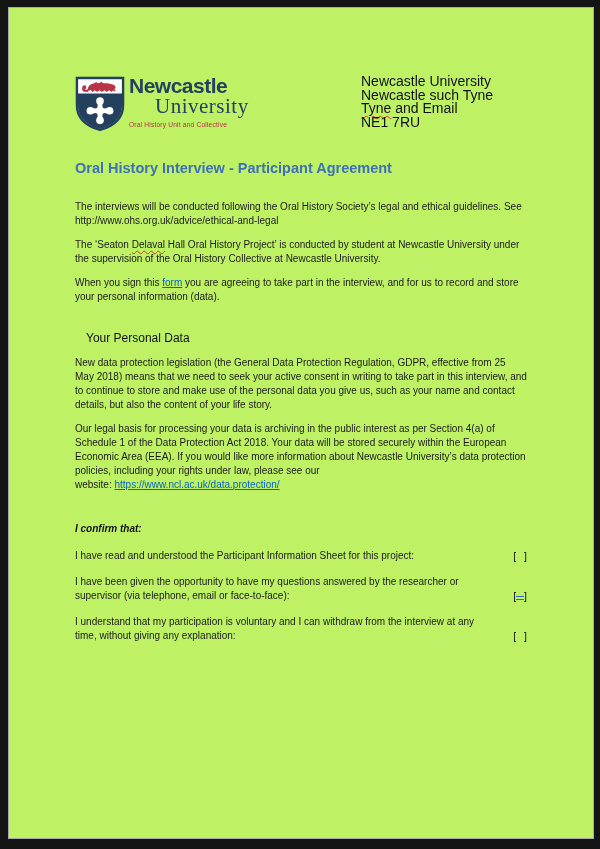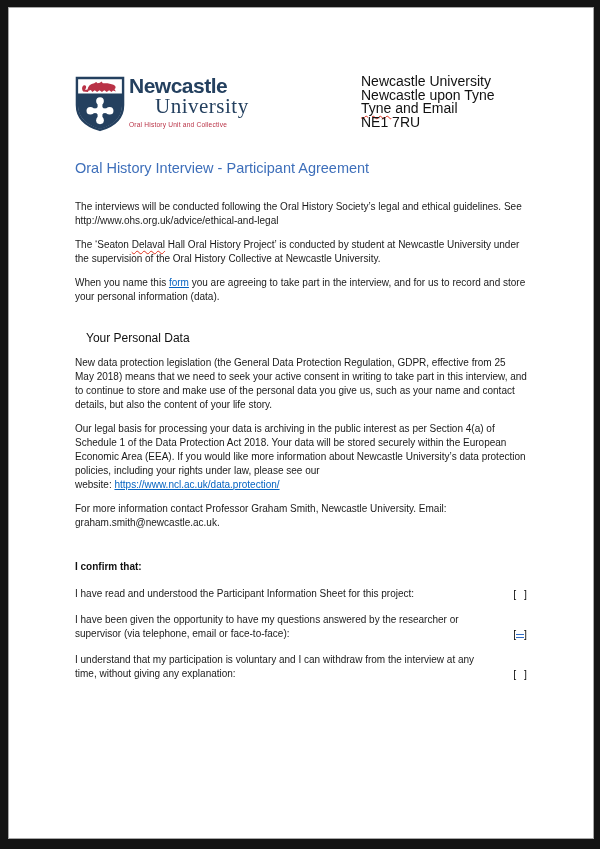--- a/index.html
+++ b/index.html
@@ -4,61 +4,62 @@
 <style>
   html,body{margin:0;padding:0;}
   body{
     width:600px;height:849px;position:relative;
     background:#141414;
     font-family:"Liberation Sans",sans-serif;
     -webkit-font-smoothing:antialiased;
   }
   .page{
     position:absolute;left:8px;top:7px;right:6px;bottom:10px;
-    background:#ffffff;border:1px solid #a8a8a8;box-sizing:border-box;
+    background:#bef264;border:1px solid #a8a8a8;box-sizing:border-box;
     padding:67px 66px 0 66px;
     color:#1a1a1a;
     font-size:10px;line-height:14px;
   }
   
   .doc-header{display:flex;justify-content:space-between;align-items:flex-start;}
   .logo{display:flex;align-items:flex-start;}
   .logo svg{display:block;}
   .logo-text{margin-left:4px;padding-top:1px;}
   .logo-name1{
     font-size:21px;line-height:20px;font-weight:bold;color:#24405f;letter-spacing:-0.5px;
   }
   .logo-name2{
     font-family:"Liberation Serif",serif;font-size:21px;line-height:20px;color:#24405f;letter-spacing:0.5px;margin-left:26px;
   }
   .logo-sub{font-size:6.6px;line-height:8px;color:#b93246;margin-top:5px;letter-spacing:0.2px;}
   .address{width:166px;font-size:14px;line-height:13.5px;color:#111;}
   
   .doc-title{
-    font-size:14.5px;line-height:20px;font-weight:normal;color:#3e6fba;
+    font-size:14.5px;line-height:20px;font-weight:bold;color:#3e6fba;
     margin:25px 0 22px 0;
   }
   
   p{margin:0 0 10px 0;}
   .section-heading{
     font-size:12px;line-height:14px;font-weight:normal;color:#111;
     margin:27px 0 11px 11px;
   }
   .sq{
     text-decoration:underline;
     text-decoration-style:wavy;
     text-decoration-color:#e0321f;
     text-decoration-thickness:1px;
     text-underline-offset:2px;
   }
   a.lnk{color:#0563c1;text-decoration:underline;cursor:pointer;}
   
   .confirm-heading{
     font-size:10px;line-height:14px;font-weight:bold;color:#111;
     margin:30px 0 13px 0;
+    font-style:italic;
   }
   .confirm-row{display:flex;align-items:flex-end;margin-bottom:12px;justify-content:flex-end;}
   .confirm-text{width:420px;}
   .checkbox{margin-left:auto;white-space:nowrap;font-size:10.5px;color:#111;cursor:text;}
   .box-gap{display:inline-block;width:8px;}
   .cursor-mark{
     display:inline-block;width:8px;height:4px;
     border-top:1px solid #2e6bc4;border-bottom:1px solid #2e6bc4;
     box-sizing:border-box;transform:translateY(0px);margin:0;
   }
@@ -95,42 +96,41 @@
         </svg>
       </span>
       <div class="logo-text">
         <div class="logo-name1">Newcastle</div>
         <div class="logo-name2">University</div>
         <div class="logo-sub">Oral History Unit and Collective</div>
       </div>
     </div>
     <div class="address">
       <div>Newcastle University</div>
-      <div>Newcastle upon Tyne</div>
+      <div>Newcastle such Tyne</div>
       <div><span class="sq">Tyne</span><span> and Email</span></div>
       <div>NE1 7RU</div>
     </div>
   </div>
 
   <div class="doc-title">Oral History Interview - Participant Agreement</div>
 
   <p>The interviews will be conducted following the Oral History Society’s legal and ethical guidelines. See http://www.ohs.org.uk/advice/ethical-and-legal</p>
 
   <p><span>The ‘Seaton </span><span class="sq">Delaval</span><span> Hall Oral History Project’ is conducted by student at Newcastle University under the supervision of the Oral History Collective at Newcastle University.</span></p>
 
-  <p><span>When you name this </span><a class="lnk">form</a><span> you are agreeing to take part in the interview, and for us to record and store your personal information (data).</span></p>
+  <p><span>When you sign this </span><a class="lnk">form</a><span> you are agreeing to take part in the interview, and for us to record and store your personal information (data).</span></p>
 
   <div class="section-heading">Your Personal Data</div>
 
   <p>New data protection legislation (the General Data Protection Regulation, GDPR, effective from 25 May 2018) means that we need to seek your active consent in writing to take part in this interview, and to continue to store and make use of the personal data you give us, such as your name and contact details, but also the content of your life story.</p>
 
   <p><span>Our legal basis for processing your data is archiving in the public interest as per Section 4(a) of Schedule 1 of the Data Protection Act 2018. Your data will be stored securely within the European Economic Area (EEA). If you would like more information about Newcastle University’s data protection policies, including your rights under law, please see our</span><br><span>website: </span><a class="lnk">https://www.ncl.ac.uk/data.protection/</a></p>
 
 
-  <p>For more information contact Professor Graham Smith, Newcastle University. Email: graham.smith@newcastle.ac.uk.</p>
 
   <div class="confirm-heading">I confirm that:</div>
 
   <div class="confirm-row">
     <div class="confirm-text">I have read and understood the Participant Information Sheet for this project:</div>
     <div class="checkbox"><span>[</span><span class="box-gap"></span><span>]</span></div>
   </div>
 
   <div class="confirm-row">
     <div class="confirm-text">I have been given the opportunity to have my questions answered by the researcher or supervisor (via telephone, email or face-to-face):</div>

